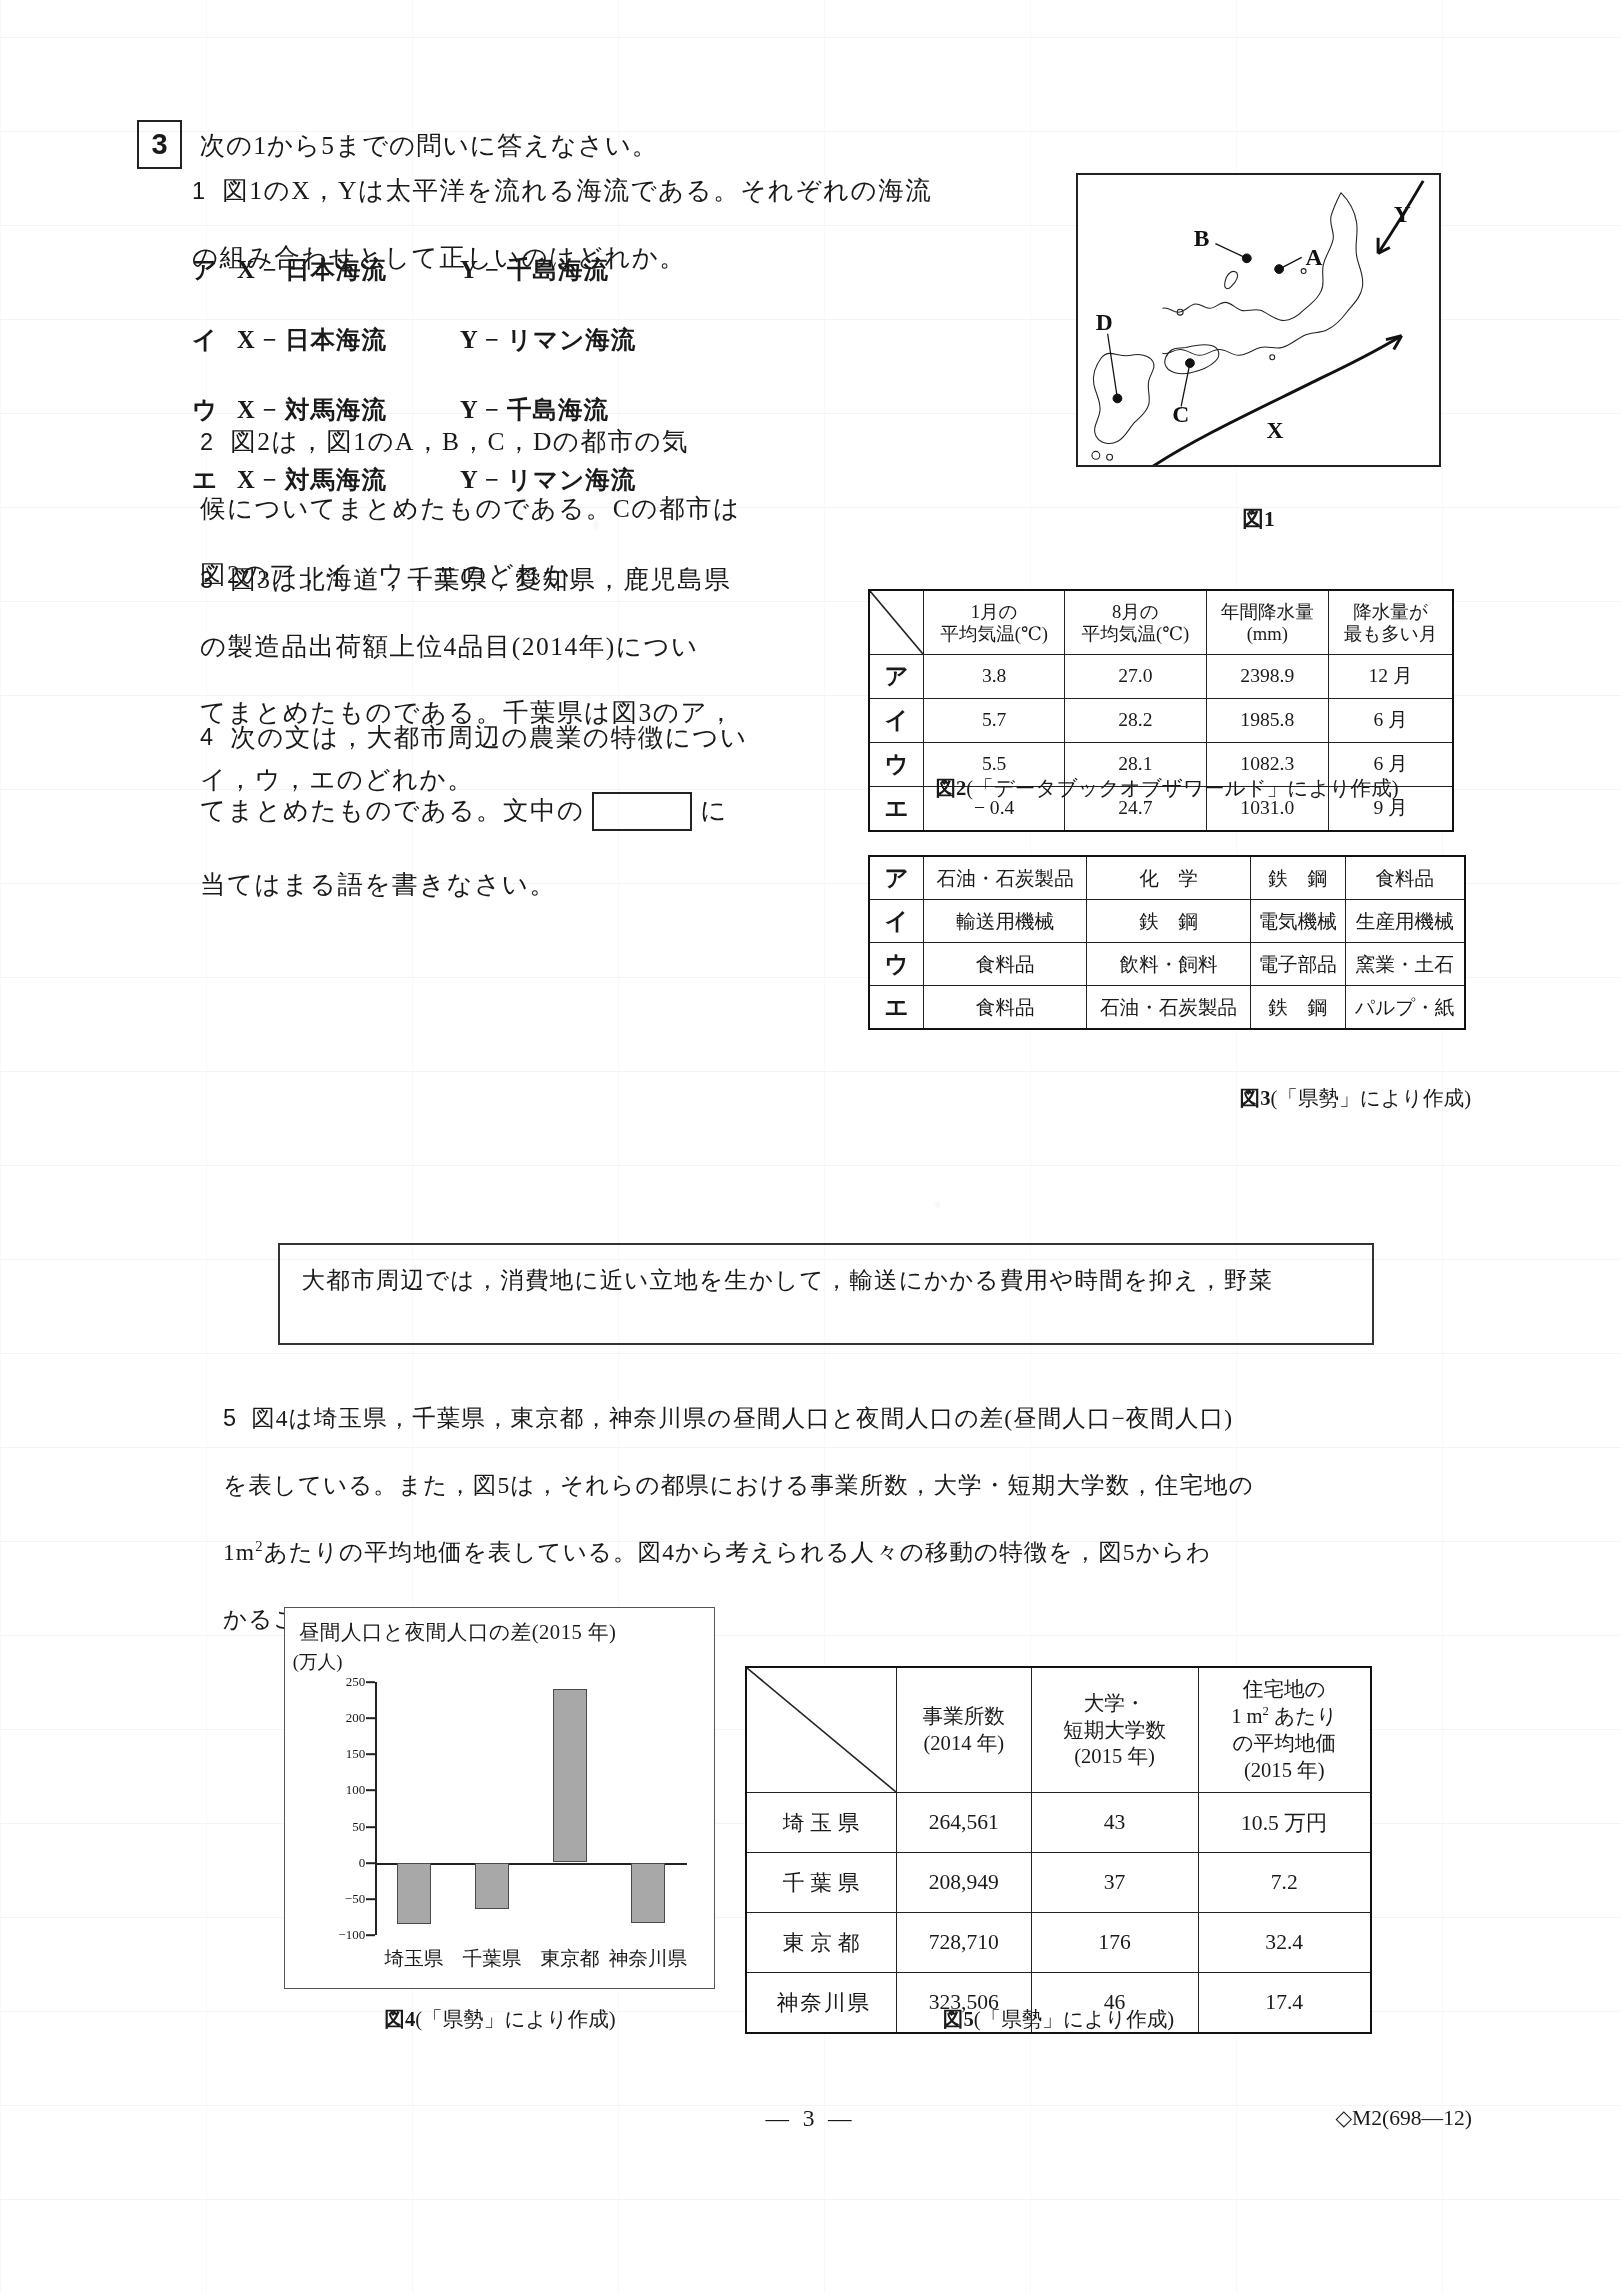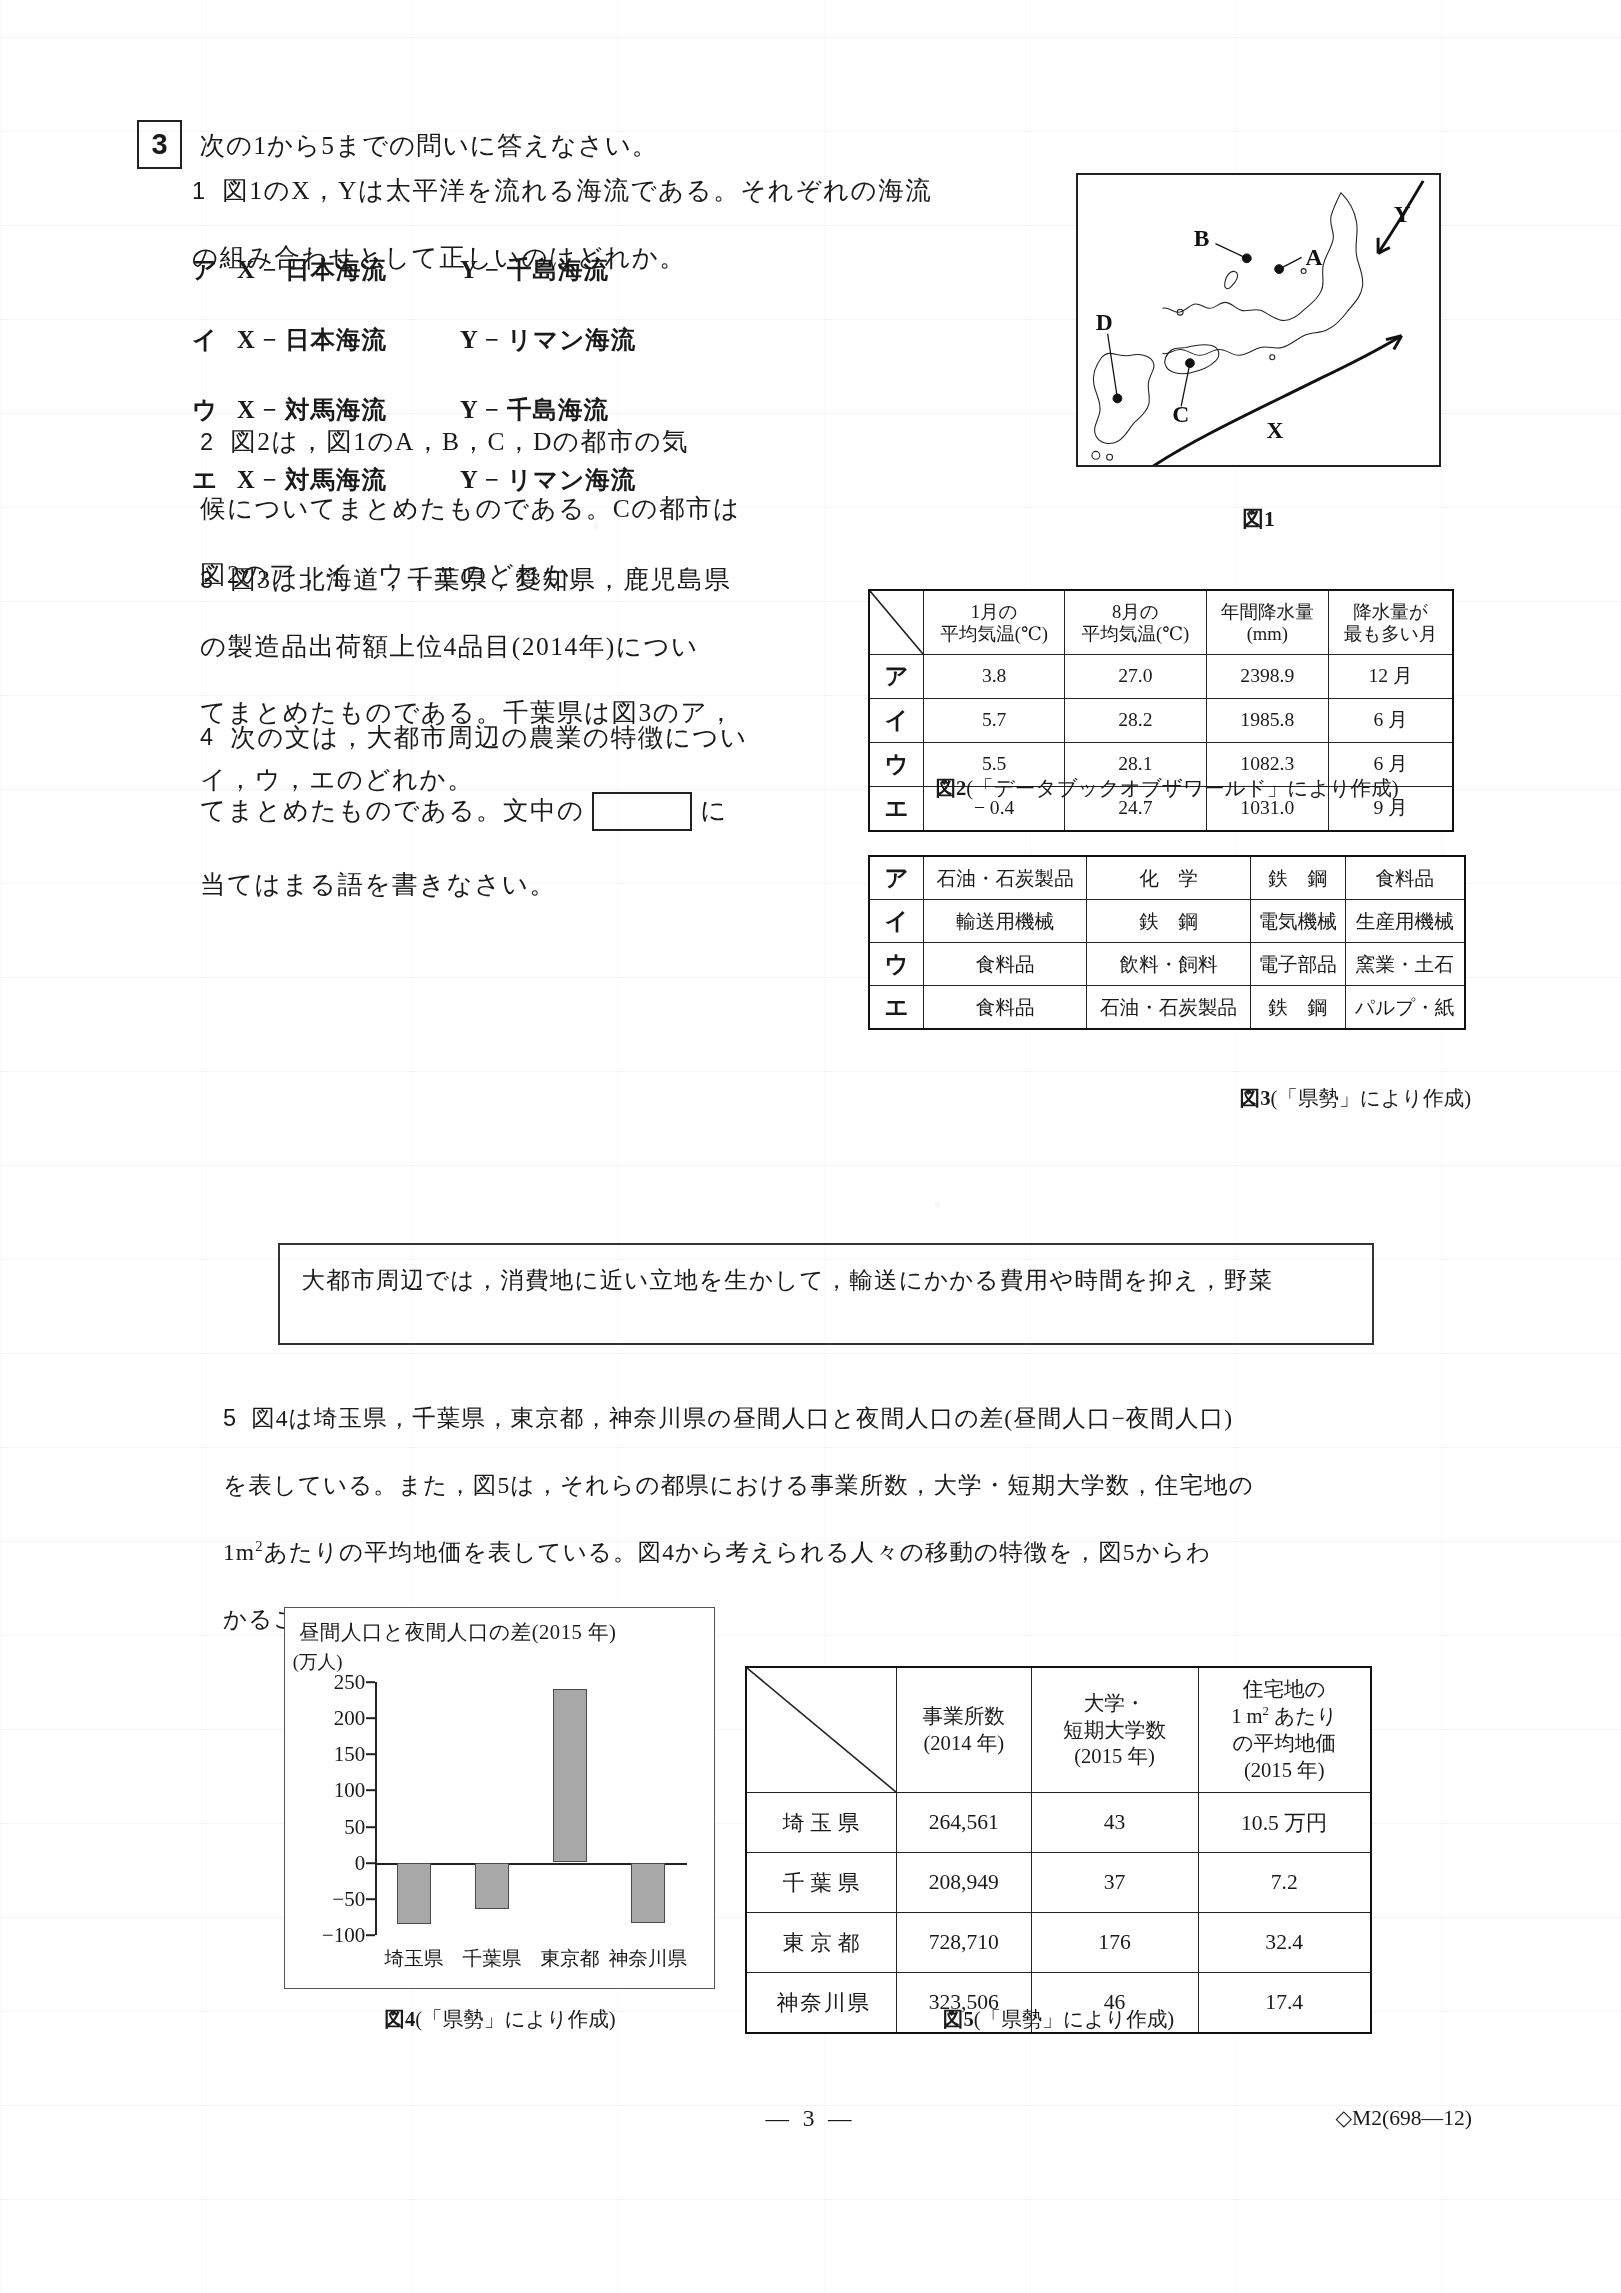--- a/index.html
+++ b/index.html
@@ -111,21 +111,21 @@
 
   
   .diag{ position:relative; }
   .diag svg{ position:absolute; left:0; top:0; width:100%; height:100%;}
 
   
   #fig4wrap{ position:absolute; left:284px; top:1607px; width:431px; height:382px; border:1.5px solid #555; background:#fff; box-sizing:border-box;}
   #fig4title{ position:absolute; left:13.7px; top:9.8px; font-size:20.6px; letter-spacing:0.5px;}
   #fig4unit{ position:absolute; left:7.8px; top:41px; font-size:18.6px;}
   #fig4plot{ position:absolute; left:90px; top:74px; width:312px; height:253px;}
-  .ytick{ position:absolute; right:100%; transform:translateY(-50%); margin-right:9.8px; font-size:21px; white-space:nowrap;}
+  .ytick{ position:absolute; right:100%; transform:translateY(-50%); margin-right:9.8px; font-size:13px; white-space:nowrap;}
   .ytickmark{ position:absolute; right:100%; width:8.8px; height:1.6px; background:#222; transform:translateY(-50%);}
   #yaxis{ position:absolute; left:0; top:0; bottom:0; width:1.8px; background:#222;}
   #zeroline{ position:absolute; left:0; width:100%; height:1.8px; background:#222;}
   .bar{ position:absolute; background:#a8a8a8; border:1.4px solid #4a4a4a; box-sizing:border-box;}
   .xlab{ position:absolute; top:100%; margin-top:9.8px; transform:translateX(-50%); font-size:19.6px; white-space:nowrap;}
   #fig4cap{ position:absolute; left:245px; top:2005px; width:510px; text-align:center; font-size:20.6px;}
 
   
   #fig5wrap{ position:absolute; left:745px; top:1666px;}
   #fig5{ width:627px; font-size:21.6px;}

